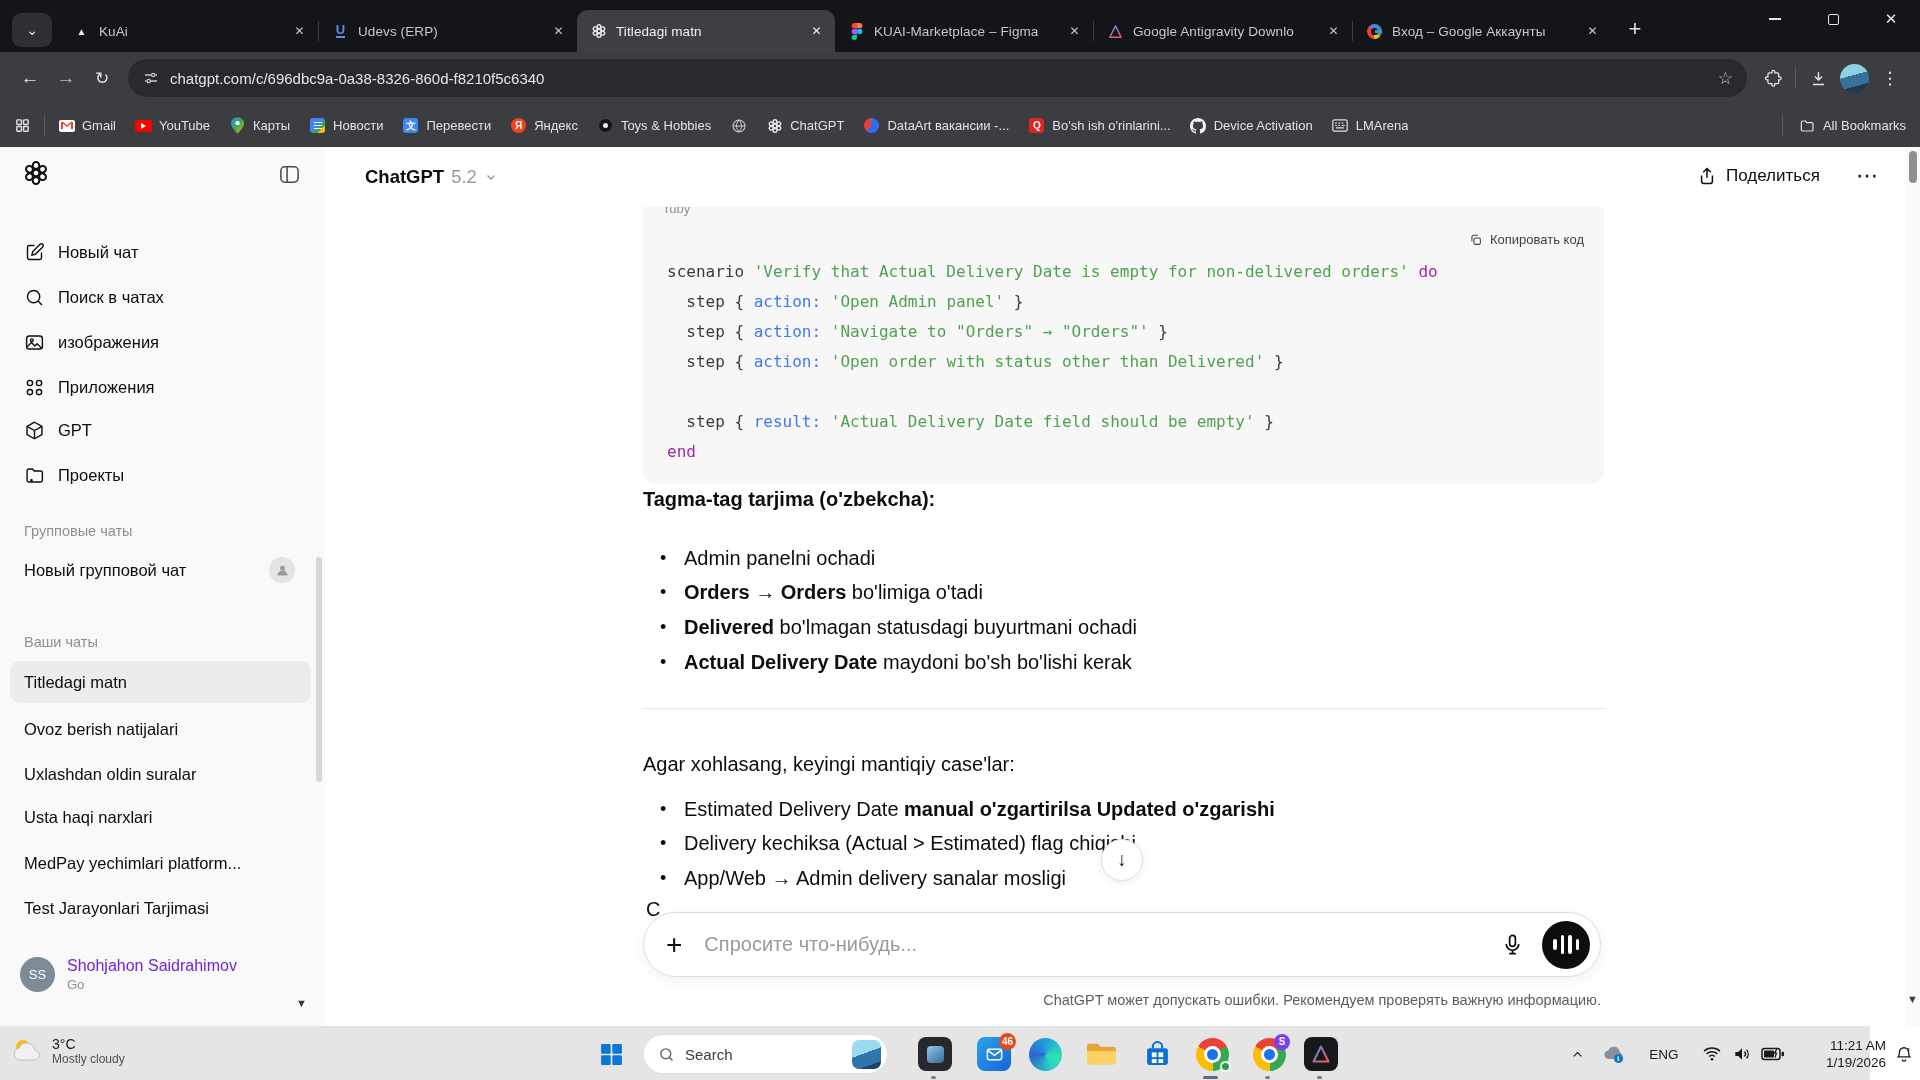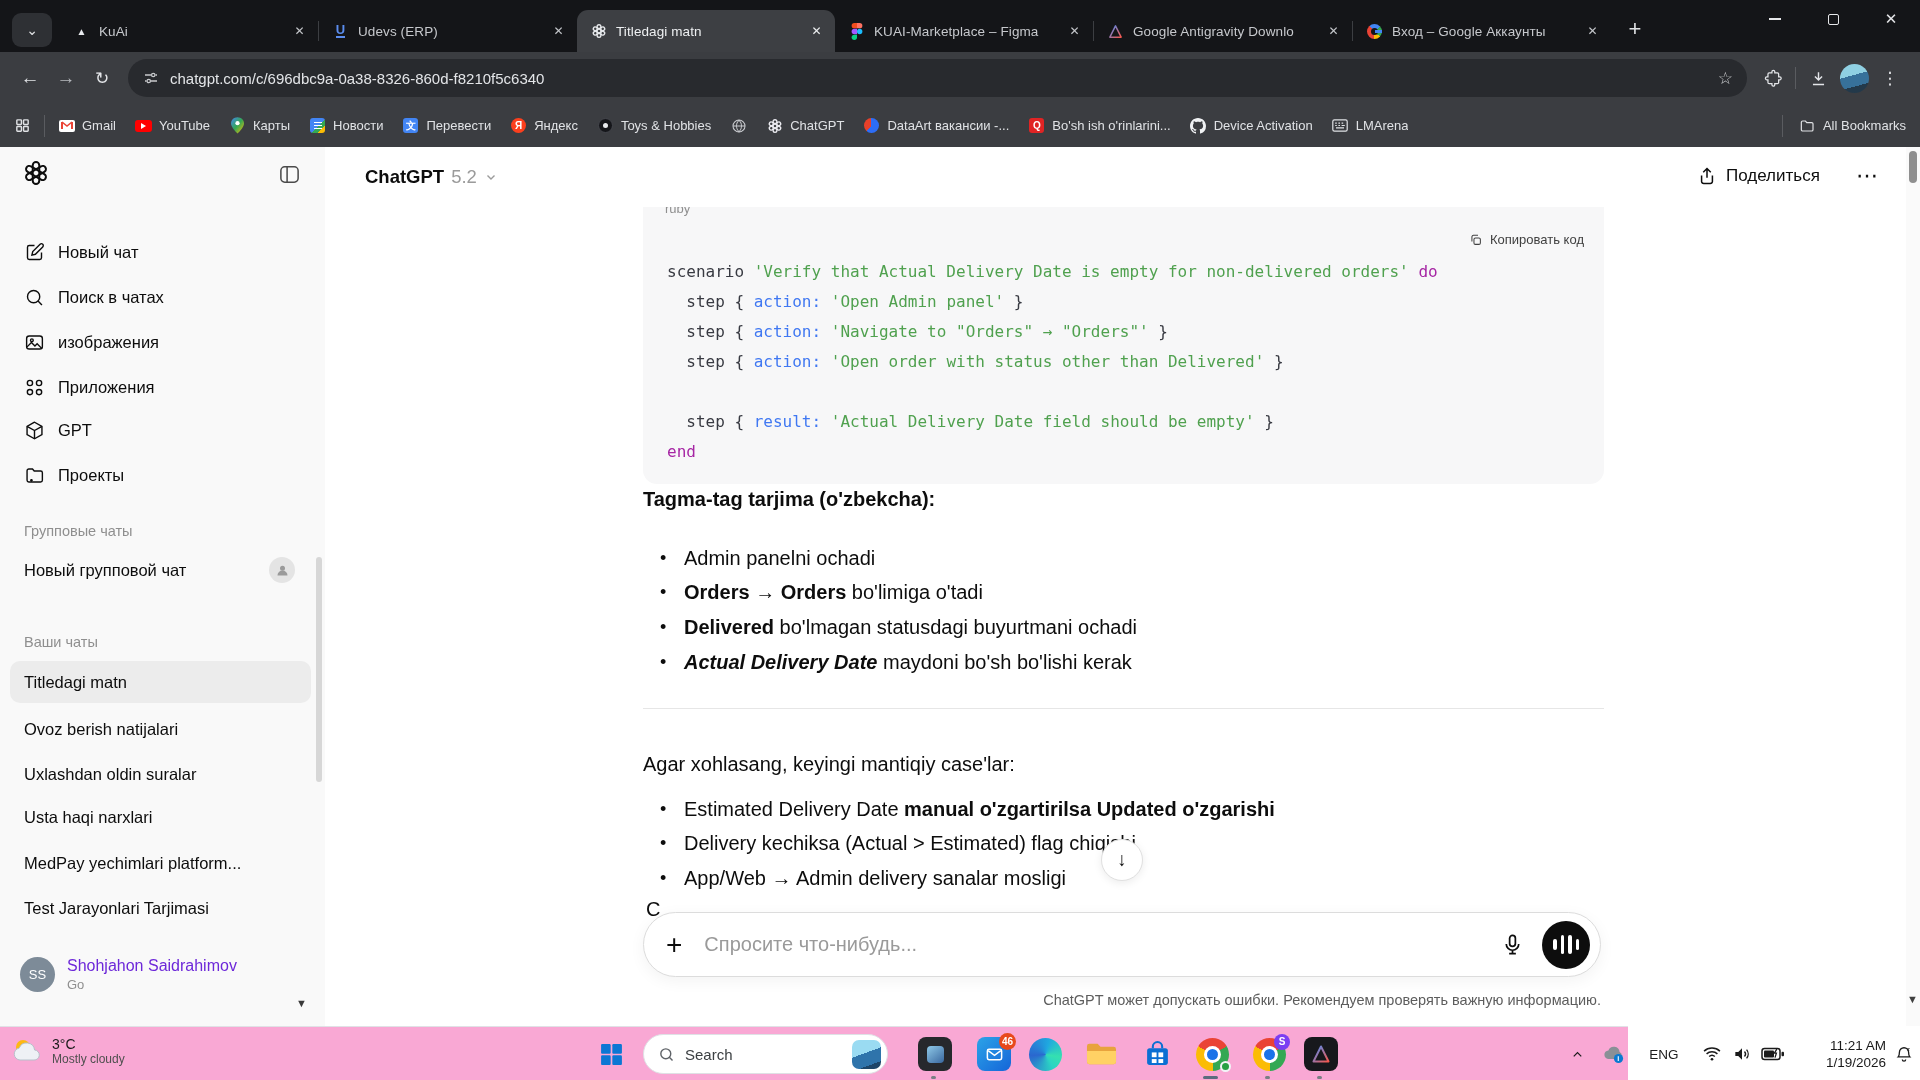--- a/index.html
+++ b/index.html
@@ -66,21 +66,21 @@
   .mdlist .li{display:flex;height:34.6px;align-items:center}
   .mdlist .dot{width:24px;margin-left:17px;font-size:18px;flex:none}
   .composer{position:absolute;left:643px;top:912px;width:958px;height:65px;background:#fff;border:1px solid #dcdcdc;border-radius:33px;
     box-shadow:0 4px 16px rgba(0,0,0,.05);z-index:3;display:flex;align-items:center;padding:0 10px 0 22px}
   .voicebtn{width:48px;height:48px;border-radius:50%;background:#0d0d0d;display:flex;align-items:center;justify-content:center;gap:4px;margin-left:14px}
   .voicebtn i{display:block;width:3.5px;border-radius:2px;background:#fff}
   .scrolldown{position:absolute;left:1101px;top:839px;width:42px;height:42px;border-radius:50%;background:#fff;border:1px solid #e0e0e0;
     box-shadow:0 2px 8px rgba(0,0,0,.08);display:flex;align-items:center;justify-content:center;font-size:19px;color:#0d0d0d;z-index:4}
 
   
-  .taskbar{position:absolute;left:0;top:1026px;width:1628px;height:54px;background:#f9a8d4;border-top:1px solid #e0e2e6;z-index:6}
+  .taskbar{position:absolute;left:0;top:1026px;width:1870px;height:54px;background:#e5e5e5;border-top:1px solid #e0e2e6;z-index:6}
   .tb-ic{position:absolute;top:8px;width:38px;height:38px;display:flex;align-items:center;justify-content:flex-end}
   .rundot{position:absolute;top:49px;height:3px;border-radius:2px;background:#7a7e84}
   .tb-badge{position:absolute;top:-4px;right:-5px;min-width:17px;height:17px;border-radius:9px;background:#e8491c;color:#fff;
     font-size:10px;font-weight:700;display:flex;align-items:center;justify-content:center;padding:0 3px}
   .chrome-logo{position:relative;width:33px;height:33px;border-radius:50%;
     background:conic-gradient(from -60deg,#ea4335 0 120deg,#34a853 0 240deg,#fbbc05 0 360deg)}
   .chrome-logo em{position:absolute;inset:8px;border-radius:50%;background:#fff}
   .chrome-logo b{position:absolute;inset:11px;border-radius:50%;background:#1a73e8}
   .tray-ic{position:absolute;top:0;height:54px;display:flex;align-items:center;justify-content:center}
 </style>
@@ -504,21 +504,21 @@
         <b style="white-space: pre;">Orders → Orders</b>
         <span style="white-space: pre;"> bo'limiga o'tadi</span>
       </div>
       <div class="li md">
         <span class="dot">•</span>
         <b style="white-space: pre;">Delivered</b>
         <span style="white-space: pre;"> bo'lmagan statusdagi buyurtmani ochadi</span>
       </div>
       <div class="li md">
         <span class="dot">•</span>
-        <b style="white-space: pre; font-style: italic;">Actual Delivery Date</b>
+        <b style="white-space: pre;">Actual Delivery Date</b>
         <span style="white-space: pre;"> maydoni bo'sh bo'lishi kerak</span>
       </div>
     </div>
   <div class="abs" style="left:643px;top:708px;width:961px;height:1px;background:#e6e6e6"></div>
   <div class="abs md" style="left:643px;top:753px">Agar xohlasang, keyingi mantiqiy case'lar:</div>
   <div class="mdlist" id="f-bullets" style="top:792px">
       <div class="li md">
         <span class="dot">•</span>
         <span style="white-space: pre;">Estimated Delivery Date </span>
         <b style="white-space: pre;">manual o'zgartirilsa Updated o'zgarishi</b>

